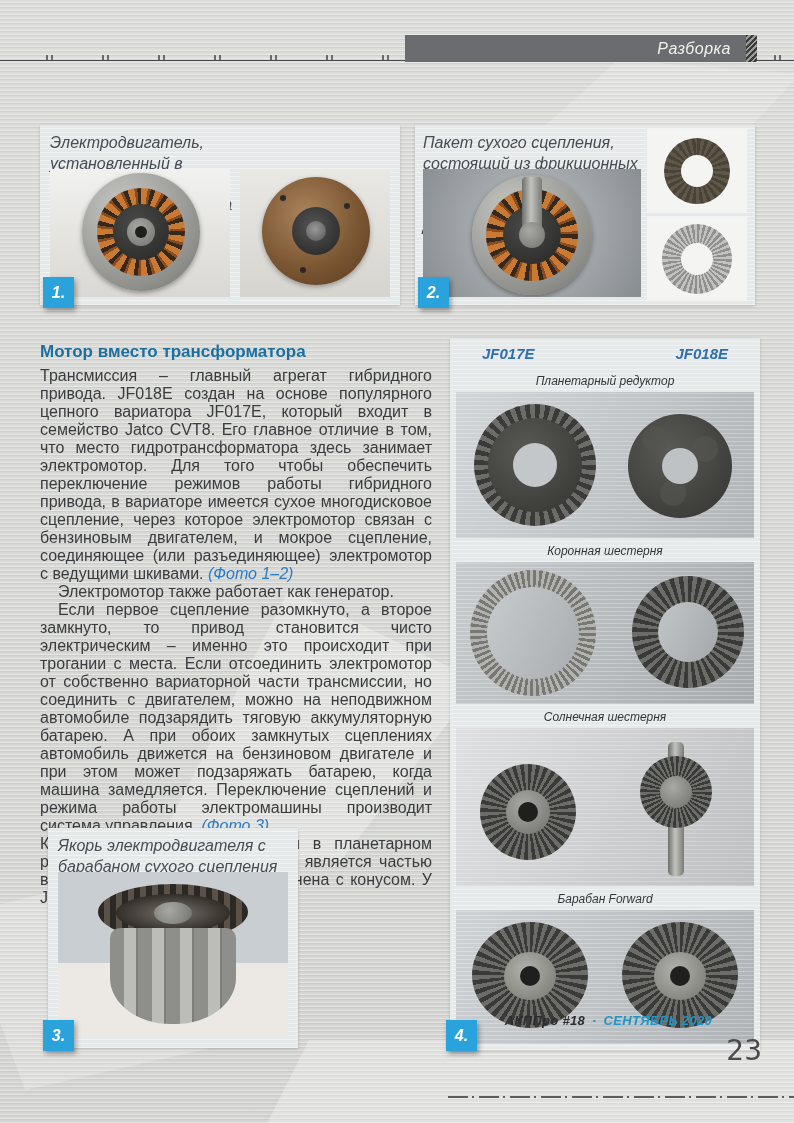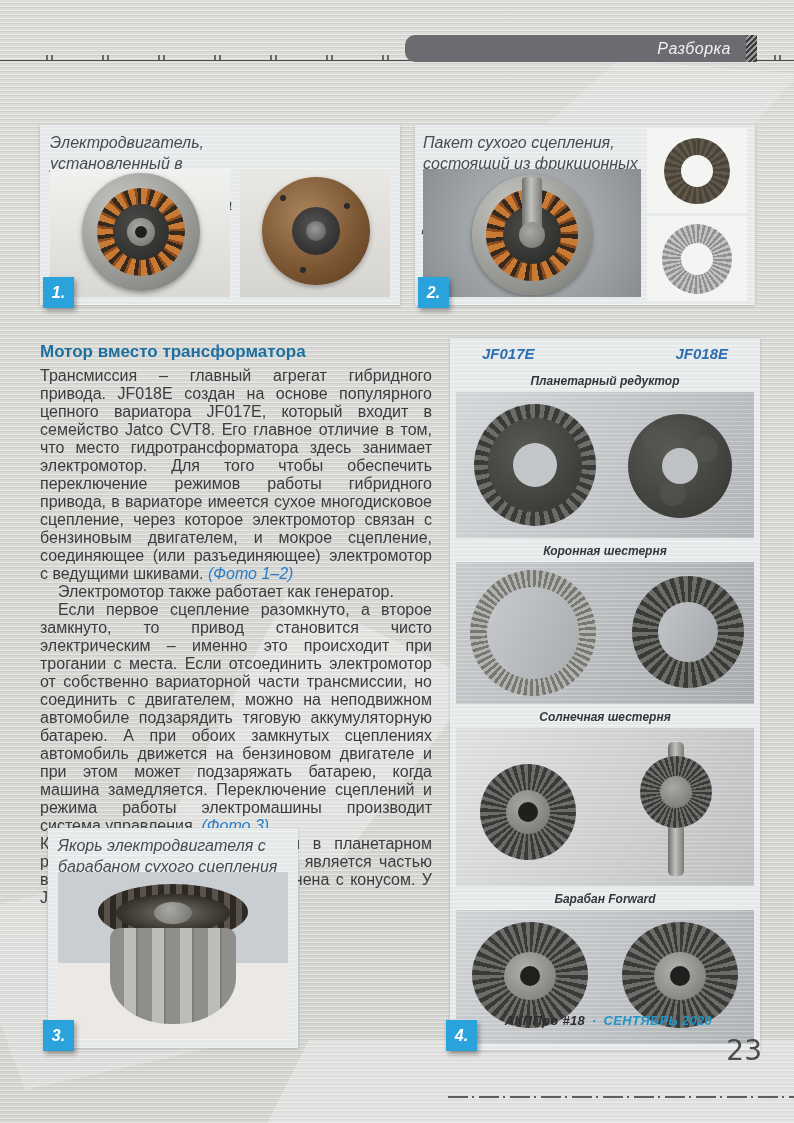--- a/index.html
+++ b/index.html
@@ -25,21 +25,21 @@
   .ruler {
     position:absolute; left:0; top:52px; width:794px; height:9px;
     border-bottom:1px solid #4c4c4c;
     background-image:repeating-linear-gradient(90deg,
       transparent 0 46px, #6a6a6a 46px 48px, transparent 48px 51px, #6a6a6a 51px 53px, transparent 53px 56px);
     background-size:56px 5px; background-repeat:repeat-x; background-position:0 3px;
   }
   .header-bar {
     position:absolute; left:405px; top:35px; width:352px; height:27px;
     background:#6b6c6f; display:flex; align-items:center; justify-content:flex-end;
-    padding-right:26px; z-index:3;border-radius:10px;
+    padding-right:26px; z-index:3;
   }
   .header-bar .hatch {
     position:absolute; right:0; top:0; width:11px; height:27px;
     background:repeating-linear-gradient(135deg, #3c3c3c 0 2px, #9a9a98 2px 4px);
   }
   .header-label { color:#f2f2f2; font-size:16px; font-style:italic; letter-spacing:.5px; }
 
   
   .panel {
     position:absolute; background:#e6e9ea;
@@ -71,21 +71,21 @@
 
   
   .panel3 { left:48px; top:828px; width:250px; height:220px;text-decoration:underline; }
   .panel3 .cap { position:absolute; left:10px; top:8px; width:220px; }
   .ph-rotor { left:10px; top:44px; width:230px; height:166px; background:linear-gradient(180deg,#c9ced2 0 55%, #ece9e4 55% 100%); }
 
   
   .panel4 { left:450px; top:338px; width:310px; height:712px; }
   .model-row { position:absolute; left:0; top:7px; width:100%; display:flex; justify-content:space-between; padding:0 32px; }
   .model { font-size:15px; font-weight:bold; font-style:italic; color:#2e6fb0; }
-  .pcap { position:absolute; width:100%; text-align:center; font-size:12px; font-style:italic; color:#33373b;font-weight:bold; }
+  .pcap { position:absolute; width:100%; text-align:center; font-size:12px; font-style:italic; color:#33373b; }
   .pcap.c1 { top:36px; } .pcap.c2 { top:206px; } .pcap.c3 { top:372px; } .pcap.c4 { top:554px; }
   .ph-planetary { left:6px; top:54px;  width:298px; height:146px; background:linear-gradient(115deg,#d2d5d7,#b2b5b8); }
   .ph-ring      { left:6px; top:224px; width:298px; height:142px; background:linear-gradient(115deg,#c8cbcd,#a8abae); }
   .ph-sun       { left:6px; top:390px; width:298px; height:158px; background:linear-gradient(115deg,#dddfe1,#bdbfc1); }
   .ph-drum      { left:6px; top:572px; width:298px; height:134px; background:linear-gradient(115deg,#cfd2d4,#b0b3b6); }
   .metal-streak { position:absolute; inset:0; background:repeating-linear-gradient(0deg, rgba(255,255,255,.25) 0 1px, rgba(0,0,0,0) 1px 4px); }
 
   
   .cc { position:absolute; border-radius:50%; }
   

